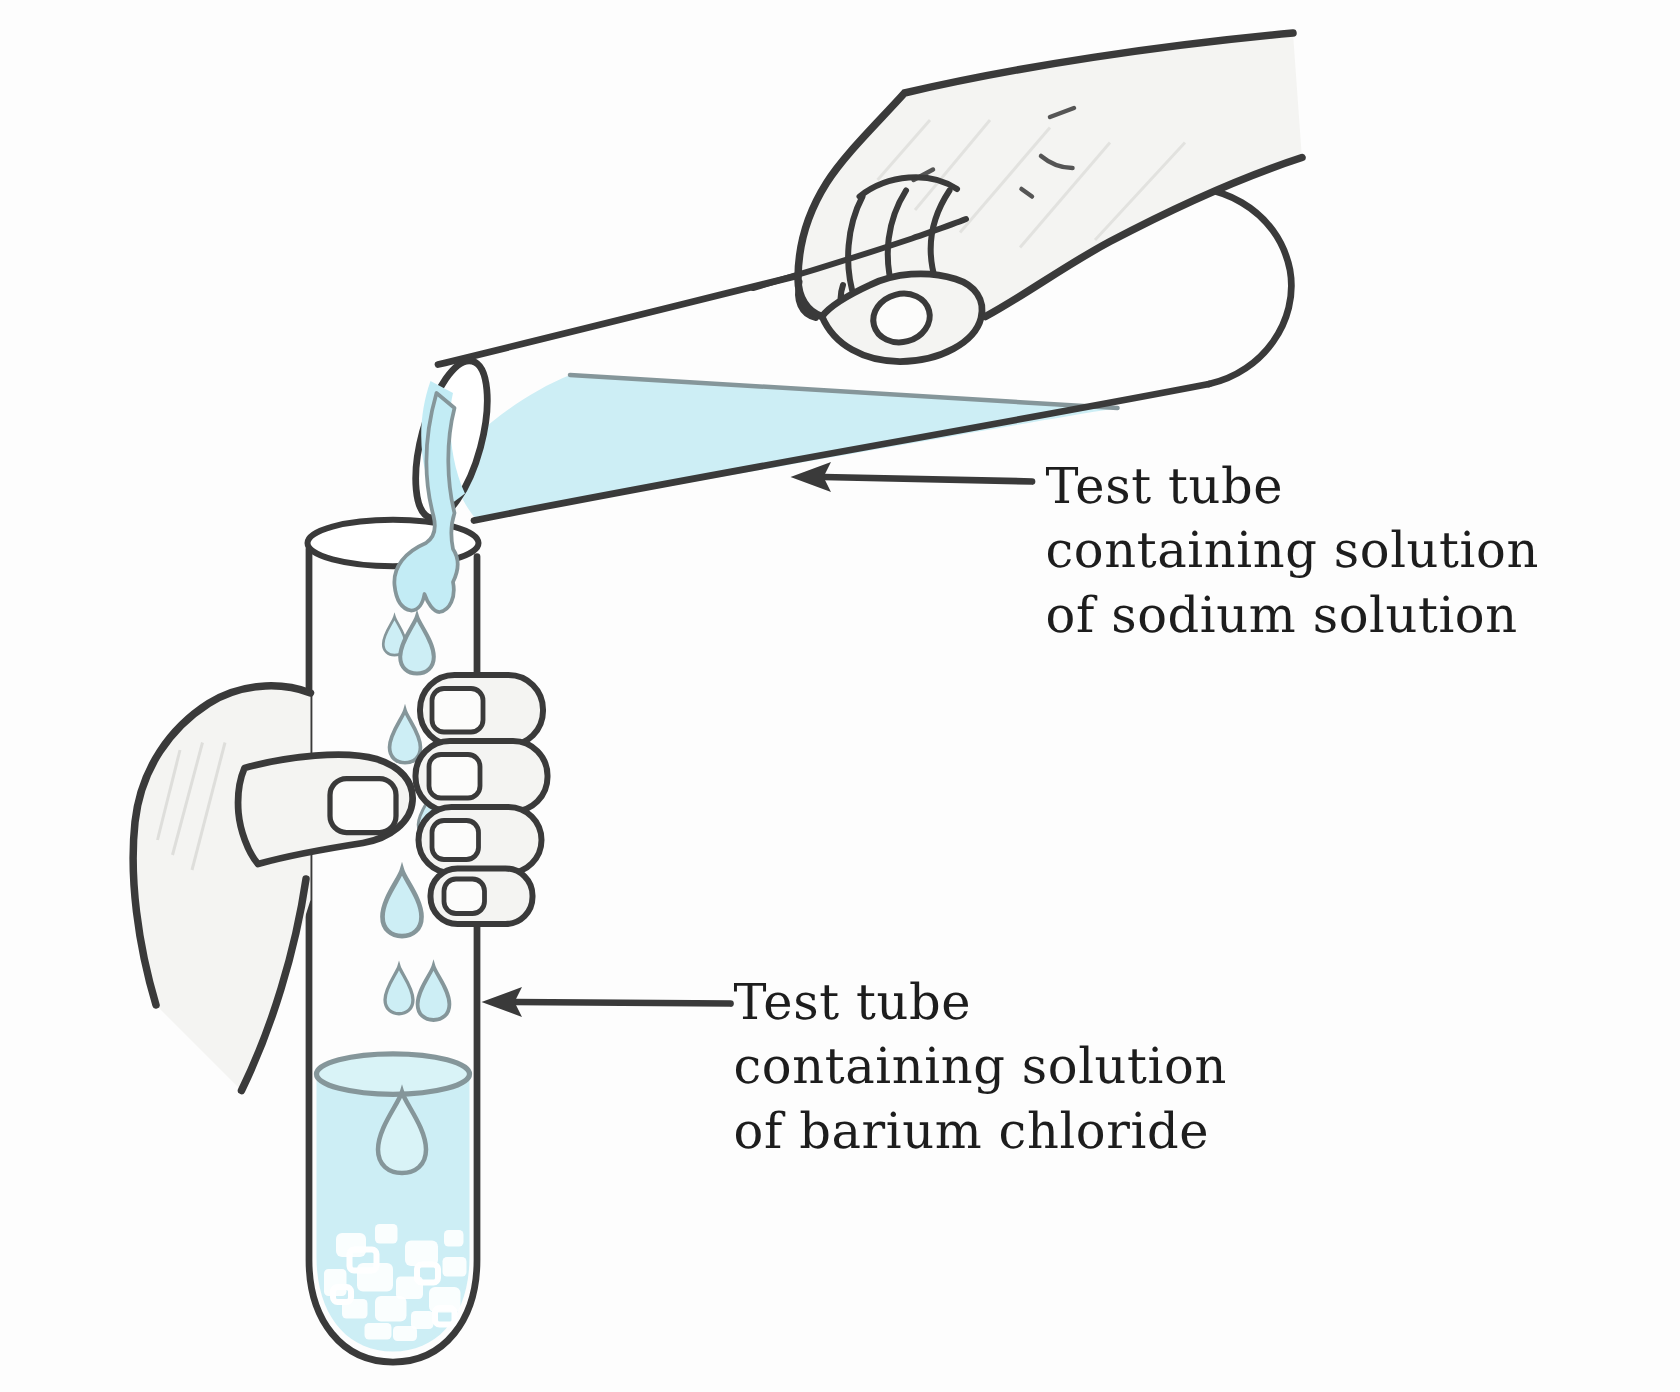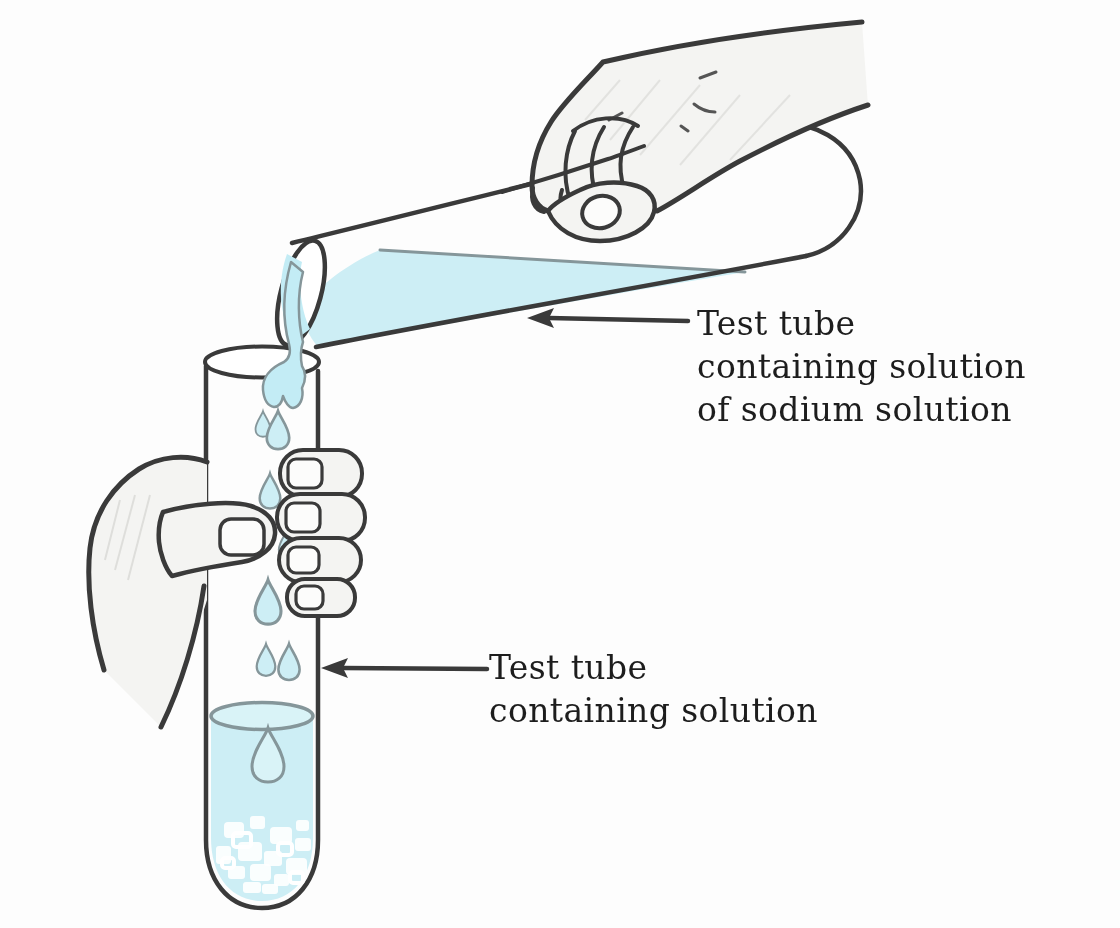--- a/index.html
+++ b/index.html
@@ -179,14 +179,15 @@
 
 <div class="label" style="left:697px;top:302px">
   <div>Test tube</div>
   <div>containing solution</div>
   <div>of sodium solution</div>
 </div>
 
 <div class="label" style="left:489px;top:646px">
   <div>Test tube</div>
   <div>containing solution</div>
+  <div>of barium chloride</div>
 </div>
 </div>
 
 </body></html>

